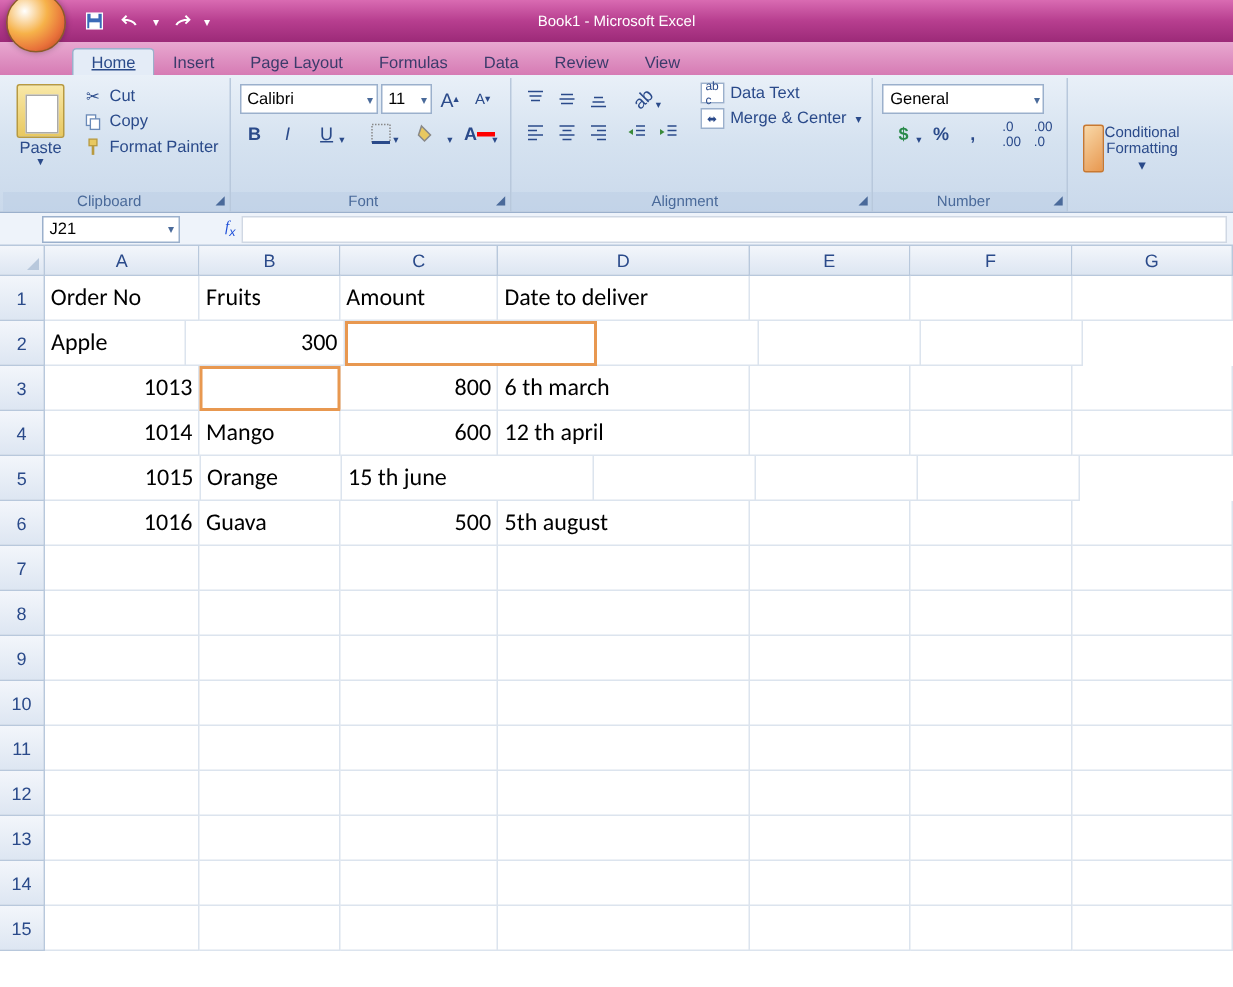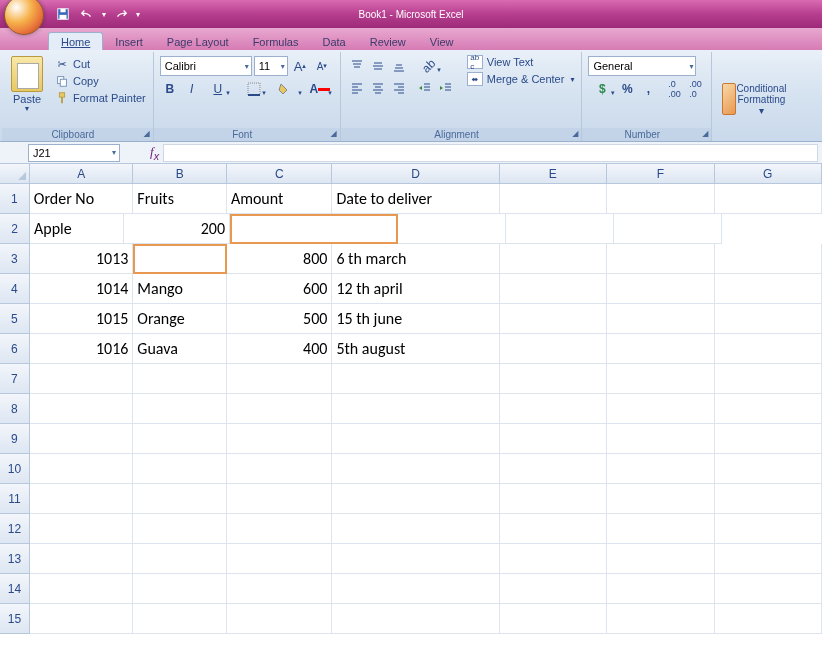--- a/index.html
+++ b/index.html
@@ -64,21 +64,21 @@
 .big-btn { display:flex; align-items:center; width:64px;}
 .big-icon { width:32px; height:32px; background:linear-gradient(135deg,#f8d8a8,#e89850); border:1px solid #c87830; border-radius:2px;}
 .big-label { font-size:10px; color:#2a4a8a; margin-top:1px; text-align:center; line-height:11px;}
 
 
 .fx-row { height:22px; display:flex; align-items:center; border-bottom:1px solid #b8c8dc; background:#eef3fa;}
 .namebox { width:92px; height:18px; background:#fff; border:1px solid #9bb0cc; margin-left:28px; display:flex; align-items:center; padding:0 4px; font-size:11px; position:relative;}
 .namebox::after { content:"▾"; position:absolute; right:3px; font-size:8px; color:#4a6a9a;}
 .fx-btns { display:flex; align-items:center; margin:0 4px; gap:8px;}
 .fx-btn { width:18px; text-align:center; font-size:11px; color:#888; font-style:italic;}
-.fx-label { font-style:italic; font-family:"Times New Roman",serif; font-size:13px; color:#701a75;}
+.fx-label { font-style:italic; font-family:"Times New Roman",serif; font-size:10px; color:#1d4ed8;}
 .formula-input { flex:1; height:18px; background:#fff; border:1px solid #d0d8e4; margin-right:4px;}
 
 
 .grid-container { position:relative; }
 .corner { position:absolute; top:0; left:0; width:30px; height:20px; background:linear-gradient(180deg,#f3f6fb,#dde6f2); border-right:1px solid #b8c8dc; border-bottom:1px solid #b8c8dc;}
 .corner::after{content:"";position:absolute;right:3px;bottom:3px;width:0;height:0;border-left:8px solid transparent;border-bottom:8px solid #b8c8dc;}
 .col-headers { display:flex; margin-left:30px; height:20px;}
 .ch { background:linear-gradient(180deg,#f3f6fb,#dde6f2); border-right:1px solid #b8c8dc; border-bottom:1px solid #b8c8dc; text-align:center; font-size:12px; color:#2a4a8a; line-height:20px; cursor:pointer;}
 .row { display:flex; height:30px;}
 .rh { width:30px; background:linear-gradient(180deg,#f3f6fb,#dde6f2); border-right:1px solid #b8c8dc; border-bottom:1px solid #b8c8dc; text-align:center; font-size:12px; color:#2a4a8a; line-height:30px; cursor:pointer;}
@@ -269,21 +269,21 @@
                 <line x1="6" y1="6" x2="12" y2="6" stroke="#2a4a8a"></line>
                 <line x1="6" y1="9" x2="12" y2="9" stroke="#2a4a8a"></line>
                 <path d="M1 5 L4 7 L1 9 Z" fill="#3a8a3a"></path>
               </svg>
             </div>
         </div>
       </div>
       <div class="wrap-merge">
         <div class="wm-btn">
           <span class="wm-icon">ab<br>c</span>
-          <span>View Text</span>
+          <span>Data Text</span>
         </div>
         <div class="wm-btn">
           <span class="wm-icon">⬌</span>
           <span>Merge &amp; Center</span>
           <span style="font-size:8px;margin-left:2px;">▾</span>
         </div>
       </div>
     </div>
     <div class="group-label"><span>Alignment</span><span class="launcher">◢</span></div>
   </div>
@@ -348,21 +348,21 @@
         <div class="cell wB">Fruits</div>
         <div class="cell wC">Amount</div>
         <div class="cell wD">Date to deliver</div>
         <div class="cell wE"></div>
         <div class="cell wF"></div>
         <div class="cell wG"></div>
       </div>
       <div class="row">
         <div class="rh">2</div>
         <div class="cell wB">Apple</div>
-        <div class="cell wC num">200</div>
+        <div class="cell wC num">300</div>
         <div class="cell wD hl"></div>
         <div class="cell wE"></div>
         <div class="cell wF"></div>
         <div class="cell wG"></div>
       </div>
       <div class="row">
         <div class="rh">3</div>
         <div class="cell wA num">1013</div>
         <div class="cell wB hl"></div>
         <div class="cell wC num">800</div>
@@ -378,31 +378,30 @@
         <div class="cell wC num">600</div>
         <div class="cell wD">12 th april</div>
         <div class="cell wE"></div>
         <div class="cell wF"></div>
         <div class="cell wG"></div>
       </div>
       <div class="row">
         <div class="rh">5</div>
         <div class="cell wA num">1015</div>
         <div class="cell wB">Orange</div>
-        <div class="cell wC num">500</div>
         <div class="cell wD">15 th june</div>
         <div class="cell wE"></div>
         <div class="cell wF"></div>
         <div class="cell wG"></div>
       </div>
       <div class="row">
         <div class="rh">6</div>
         <div class="cell wA num">1016</div>
         <div class="cell wB">Guava</div>
-        <div class="cell wC num">400</div>
+        <div class="cell wC num">500</div>
         <div class="cell wD">5th august</div>
         <div class="cell wE"></div>
         <div class="cell wF"></div>
         <div class="cell wG"></div>
       </div>
       <div class="row">
         <div class="rh">7</div>
         <div class="cell wA"></div>
         <div class="cell wB"></div>
         <div class="cell wC"></div>

